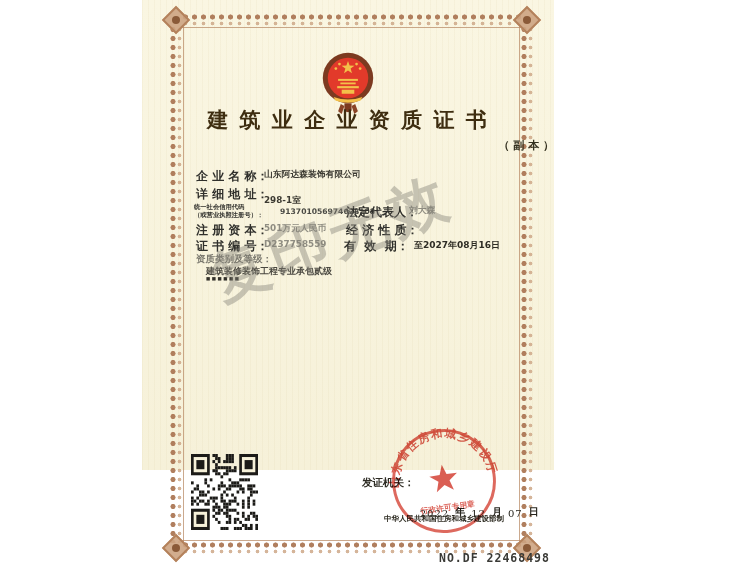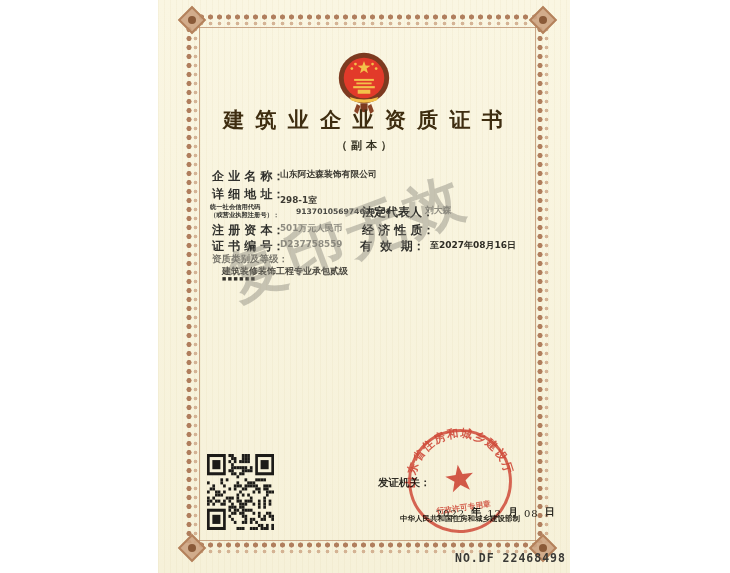--- a/index.html
+++ b/index.html
@@ -1,18 +1,18 @@
 <!DOCTYPE html>
 <html><head>
 <meta charset="utf-8">
 <style>
   html,body{margin:0;padding:0;}
   body{width:730px;height:573px;background:#ffffff;position:relative;overflow:hidden;
        font-family:"DejaVu Sans",sans-serif;}
-  .paper{position:absolute;left:158px;top:0;width:412px;height:573px;
+  .paper{position:absolute;left:142px;top:0;width:412px;height:470px;
          background:
            repeating-linear-gradient(90deg, rgba(210,194,144,.10) 0 1px, rgba(0,0,0,0) 1px 6px),
            linear-gradient(#faf6e2,#f6f1d9);}
   
   .frame{position:absolute;left:27px;top:13px;width:365px;height:542px;}
   .fs{position:absolute;}
   .fs.top,.fs.bottom{left:12px;right:12px;height:14px;background-repeat:repeat-x;
       background-image:
         radial-gradient(circle at 4.5px 4px, rgba(172,120,86,.95) 0 2.3px, rgba(0,0,0,0) 2.8px),
         radial-gradient(circle at 4.5px 10.5px, rgba(206,168,136,.85) 0 1.7px, rgba(0,0,0,0) 2.1px);
@@ -29,21 +29,21 @@
   .fc{position:absolute;width:26px;height:26px;}
   .fc::before{content:"";position:absolute;inset:3px;background:rgba(205,164,130,.9);
       border:2px solid #b4825c;transform:rotate(45deg);}
   .fc::after{content:"";position:absolute;inset:9px;border-radius:50%;background:#8a5a38;}
   .fc.tl{left:-6px;top:-6px}.fc.tr{right:-6px;top:-6px}
   .fc.bl{left:-6px;bottom:-6px}.fc.br{right:-6px;bottom:-6px}
 
   .abs{position:absolute;}
   .title{left:0;right:0;top:106px;text-align:center;font-size:21px;font-weight:bold;
          color:#3e2d10;letter-spacing:2px;white-space:pre;}
-  .subtitle{left:0;right:0;top:138px;text-align:center;font-size:11px;font-weight:bold;
+  .subtitle{left:0;right:0;top:138px;text-align:right;font-size:11px;font-weight:bold;
          color:#33301f;white-space:pre;}
   .lbl{font-weight:bold;font-size:12px;color:#30302c;white-space:pre;}
   .lbl.sm{font-size:6.3px;line-height:7.2px;}
   .val{font-weight:bold;font-size:8.8px;color:#3c3a32;white-space:pre;text-align:right;}
   .val.num{font-size:7.6px;letter-spacing:0;margin-left:16px;}
   .val.wrap{white-space:normal;width:112px;line-height:11px;font-size:8.5px;color:#6e6c62;}
   .faded{color:#8f8d82;}
   .halffade{color:#7a786e;}
   .qualval{font-size:9px;color:#4a4840;}
   .dots{font-size:4.5px;letter-spacing:1.5px;color:#33312a;}
@@ -328,20 +328,20 @@
           <path id="sealArc" d="M 15,84 A 50,50 0 1 1 105,84"></path>
         </defs>
       <text font-size="12.5" fill="#d2392c" opacity=".9" font-weight="bold" letter-spacing="1.5">
         <textPath href="#sealArc" startOffset="50%" text-anchor="middle">山东省住房和城乡建设厅</textPath>
       </text>
       <text x="60" y="92" font-size="8.5" fill="#d2392c" opacity=".85" text-anchor="middle" font-weight="bold">行政许可专用章</text>
     </g>
   </svg>
 
   <div class="abs date" style="left:262px;top:494px">
-    <span class="dnum">2022</span><span class="dunit">年</span><span class="dnum">12</span><span class="dunit">月</span><span class="dnum">08</span><span class="dunit">日</span>
+    <span class="dnum">2022</span><span class="dunit">年</span><span class="dnum">12</span><span class="dunit">月</span><span class="dnum">07</span><span class="dunit">日</span>
   </div>
 
   <div class="abs madeby" style="left:242px;top:514px">中华人民共和国住房和城乡建设部制</div>
 
   <span class="abs serial" style="left:297px;top:551px">NO.DF 22468498</span>
 
 </div>
 
 </body></html>

